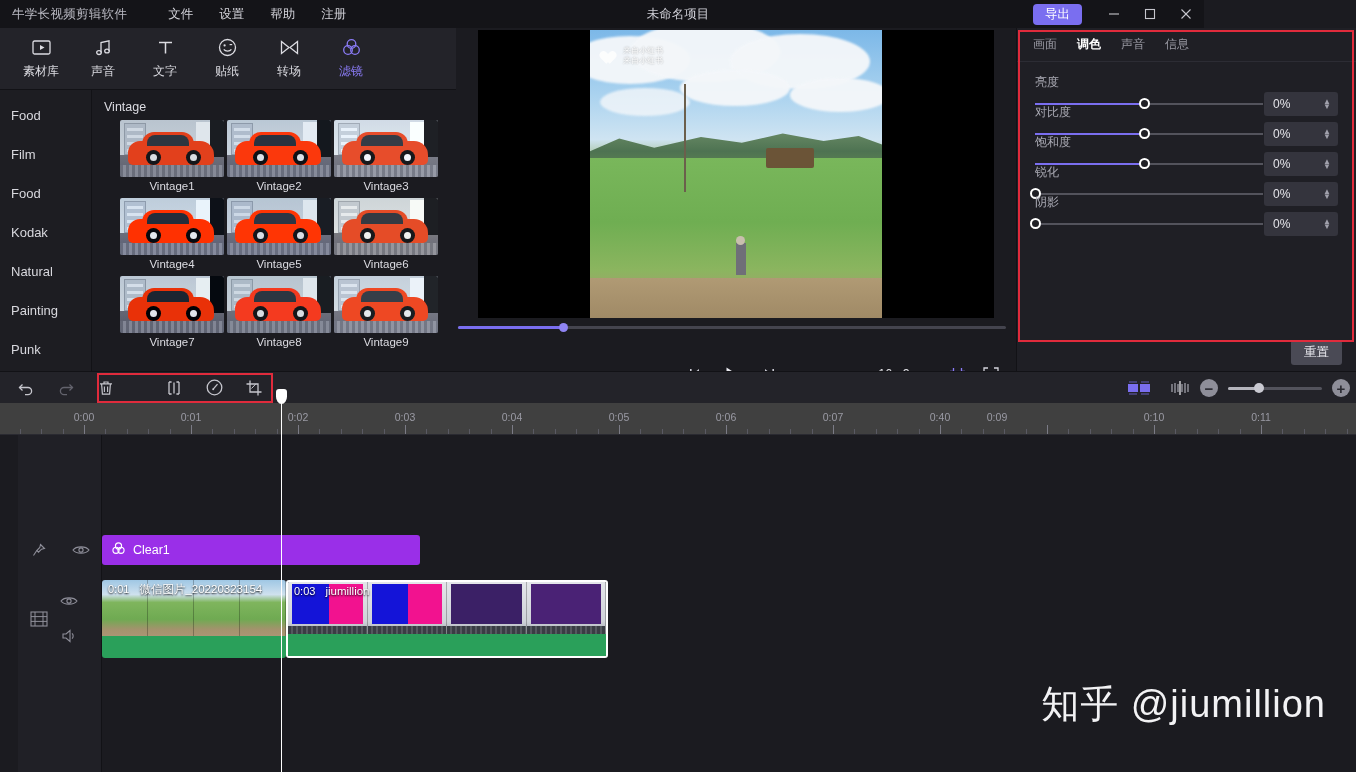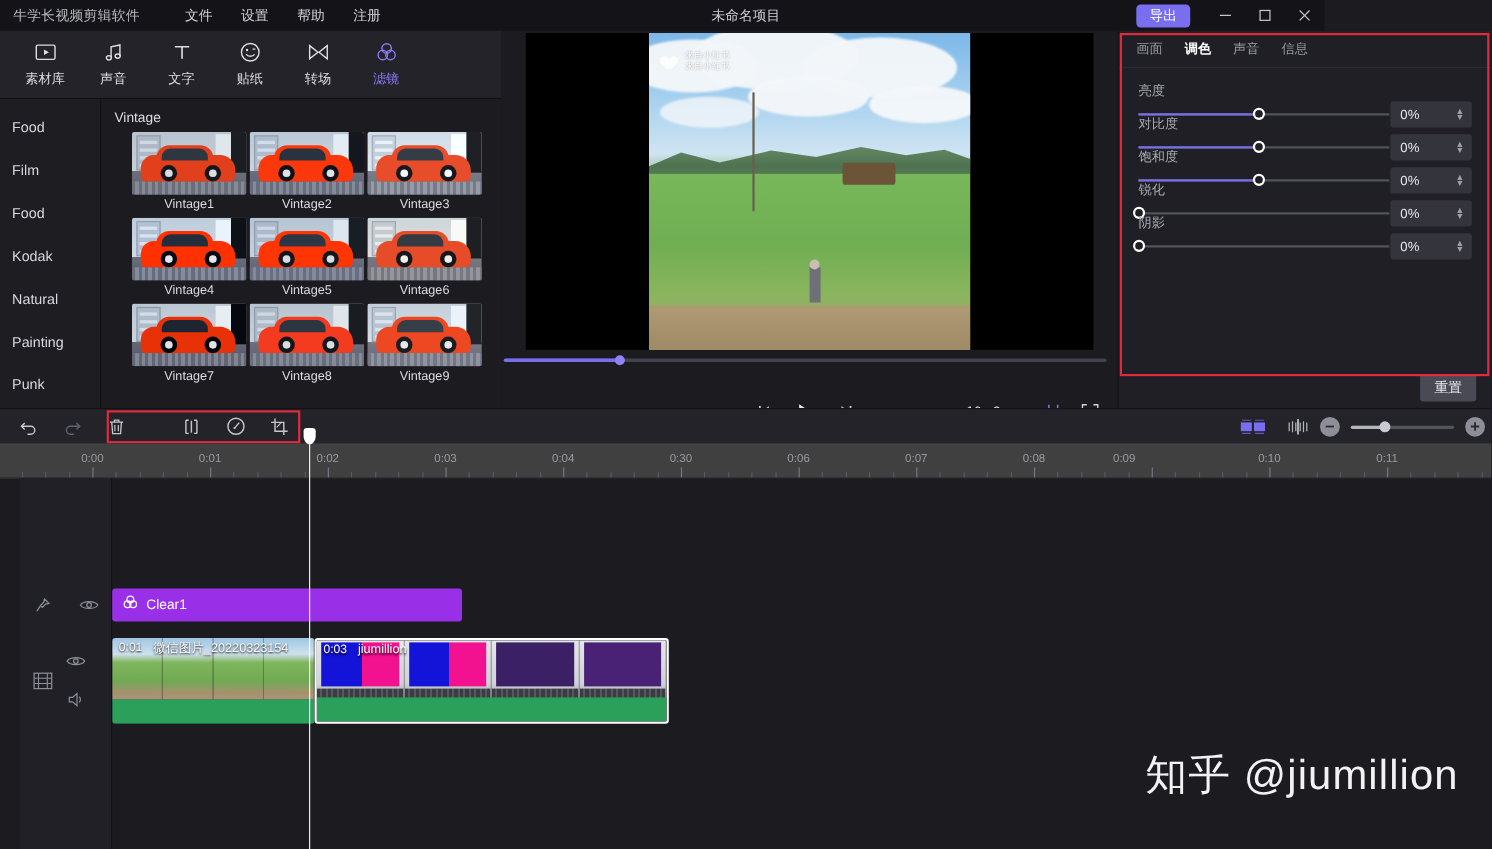--- a/index.html
+++ b/index.html
@@ -752,45 +752,45 @@
       <div class="rtick min" style="left: 447.8px;"></div>
       <div class="rtick min" style="left: 469.2px;"></div>
       <div class="rtick min" style="left: 490.6px;"></div>
       <div class="rtick maj" style="left: 512px;"></div>
       <div class="rlab" style="left: 512px;">0:04</div>
       <div class="rtick min" style="left: 533.4px;"></div>
       <div class="rtick min" style="left: 554.8px;"></div>
       <div class="rtick min" style="left: 576.2px;"></div>
       <div class="rtick min" style="left: 597.6px;"></div>
       <div class="rtick maj" style="left: 619px;"></div>
-      <div class="rlab" style="left: 619px;">0:30</div>
+      <div class="rlab" style="left: 619px;">0:05</div>
       <div class="rtick min" style="left: 640.4px;"></div>
       <div class="rtick min" style="left: 661.8px;"></div>
       <div class="rtick min" style="left: 683.2px;"></div>
       <div class="rtick min" style="left: 704.6px;"></div>
       <div class="rtick maj" style="left: 726px;"></div>
       <div class="rlab" style="left: 726px;">0:06</div>
       <div class="rtick min" style="left: 747.4px;"></div>
       <div class="rtick min" style="left: 768.8px;"></div>
       <div class="rtick min" style="left: 790.2px;"></div>
       <div class="rtick min" style="left: 811.6px;"></div>
       <div class="rtick maj" style="left: 833px;"></div>
       <div class="rlab" style="left: 833px;">0:07</div>
       <div class="rtick min" style="left: 854.4px;"></div>
       <div class="rtick min" style="left: 875.8px;"></div>
       <div class="rtick min" style="left: 897.2px;"></div>
       <div class="rtick min" style="left: 918.6px;"></div>
       <div class="rtick maj" style="left: 940px;"></div>
-      <div class="rlab" style="left: 940px;">0:08</div>
+      <div class="rlab" style="left: 940px;">0:40</div>
       <div class="rtick min" style="left: 961.4px;"></div>
       <div class="rtick min" style="left: 982.8px;"></div>
       <div class="rtick min" style="left: 1004.2px;"></div>
       <div class="rtick min" style="left: 1025.6px;"></div>
       <div class="rtick maj" style="left: 1047px;"></div>
-      <div class="rlab" style="left: 1022px;">0:09</div>
+      <div class="rlab" style="left: 997px;">0:09</div>
       <div class="rtick min" style="left: 1068.4px;"></div>
       <div class="rtick min" style="left: 1089.8px;"></div>
       <div class="rtick min" style="left: 1111.2px;"></div>
       <div class="rtick min" style="left: 1132.6px;"></div>
       <div class="rtick maj" style="left: 1154px;"></div>
       <div class="rlab" style="left: 1154px;">0:10</div>
       <div class="rtick min" style="left: 1175.4px;"></div>
       <div class="rtick min" style="left: 1196.8px;"></div>
       <div class="rtick min" style="left: 1218.2px;"></div>
       <div class="rtick min" style="left: 1239.6px;"></div>

